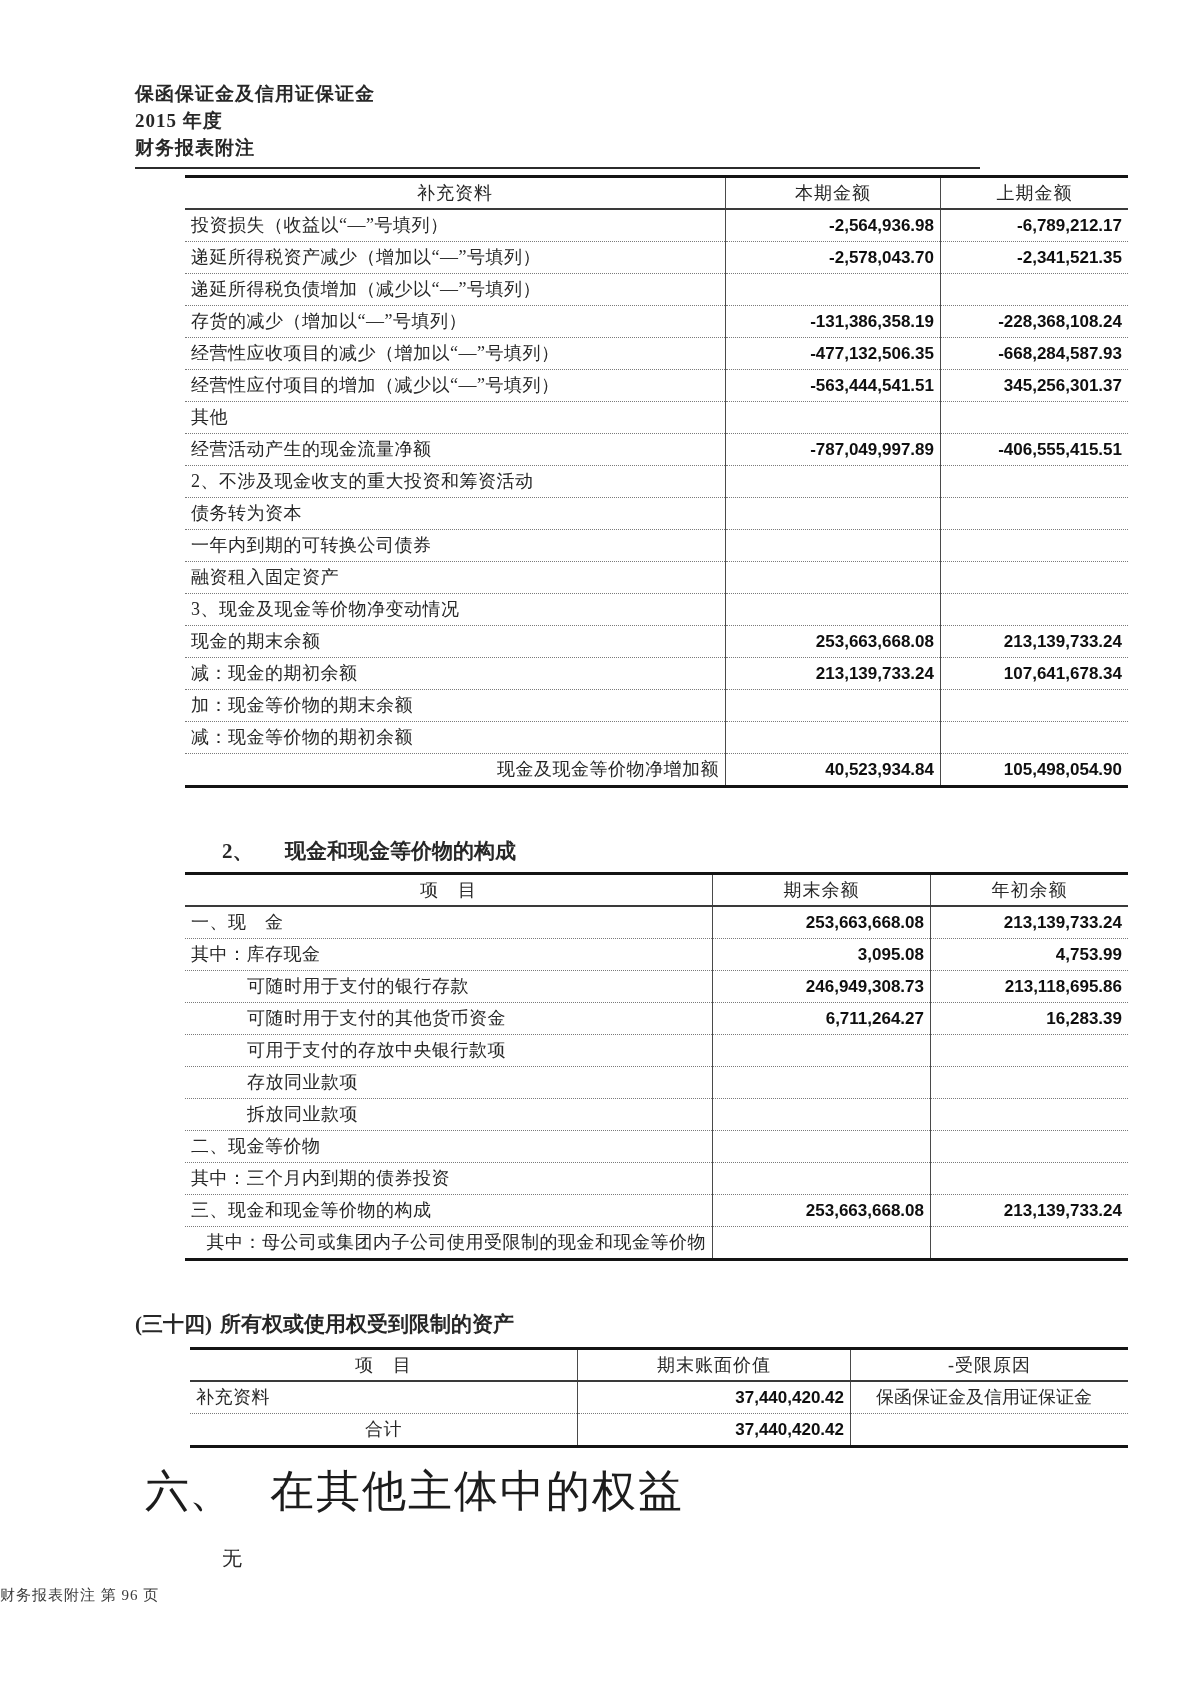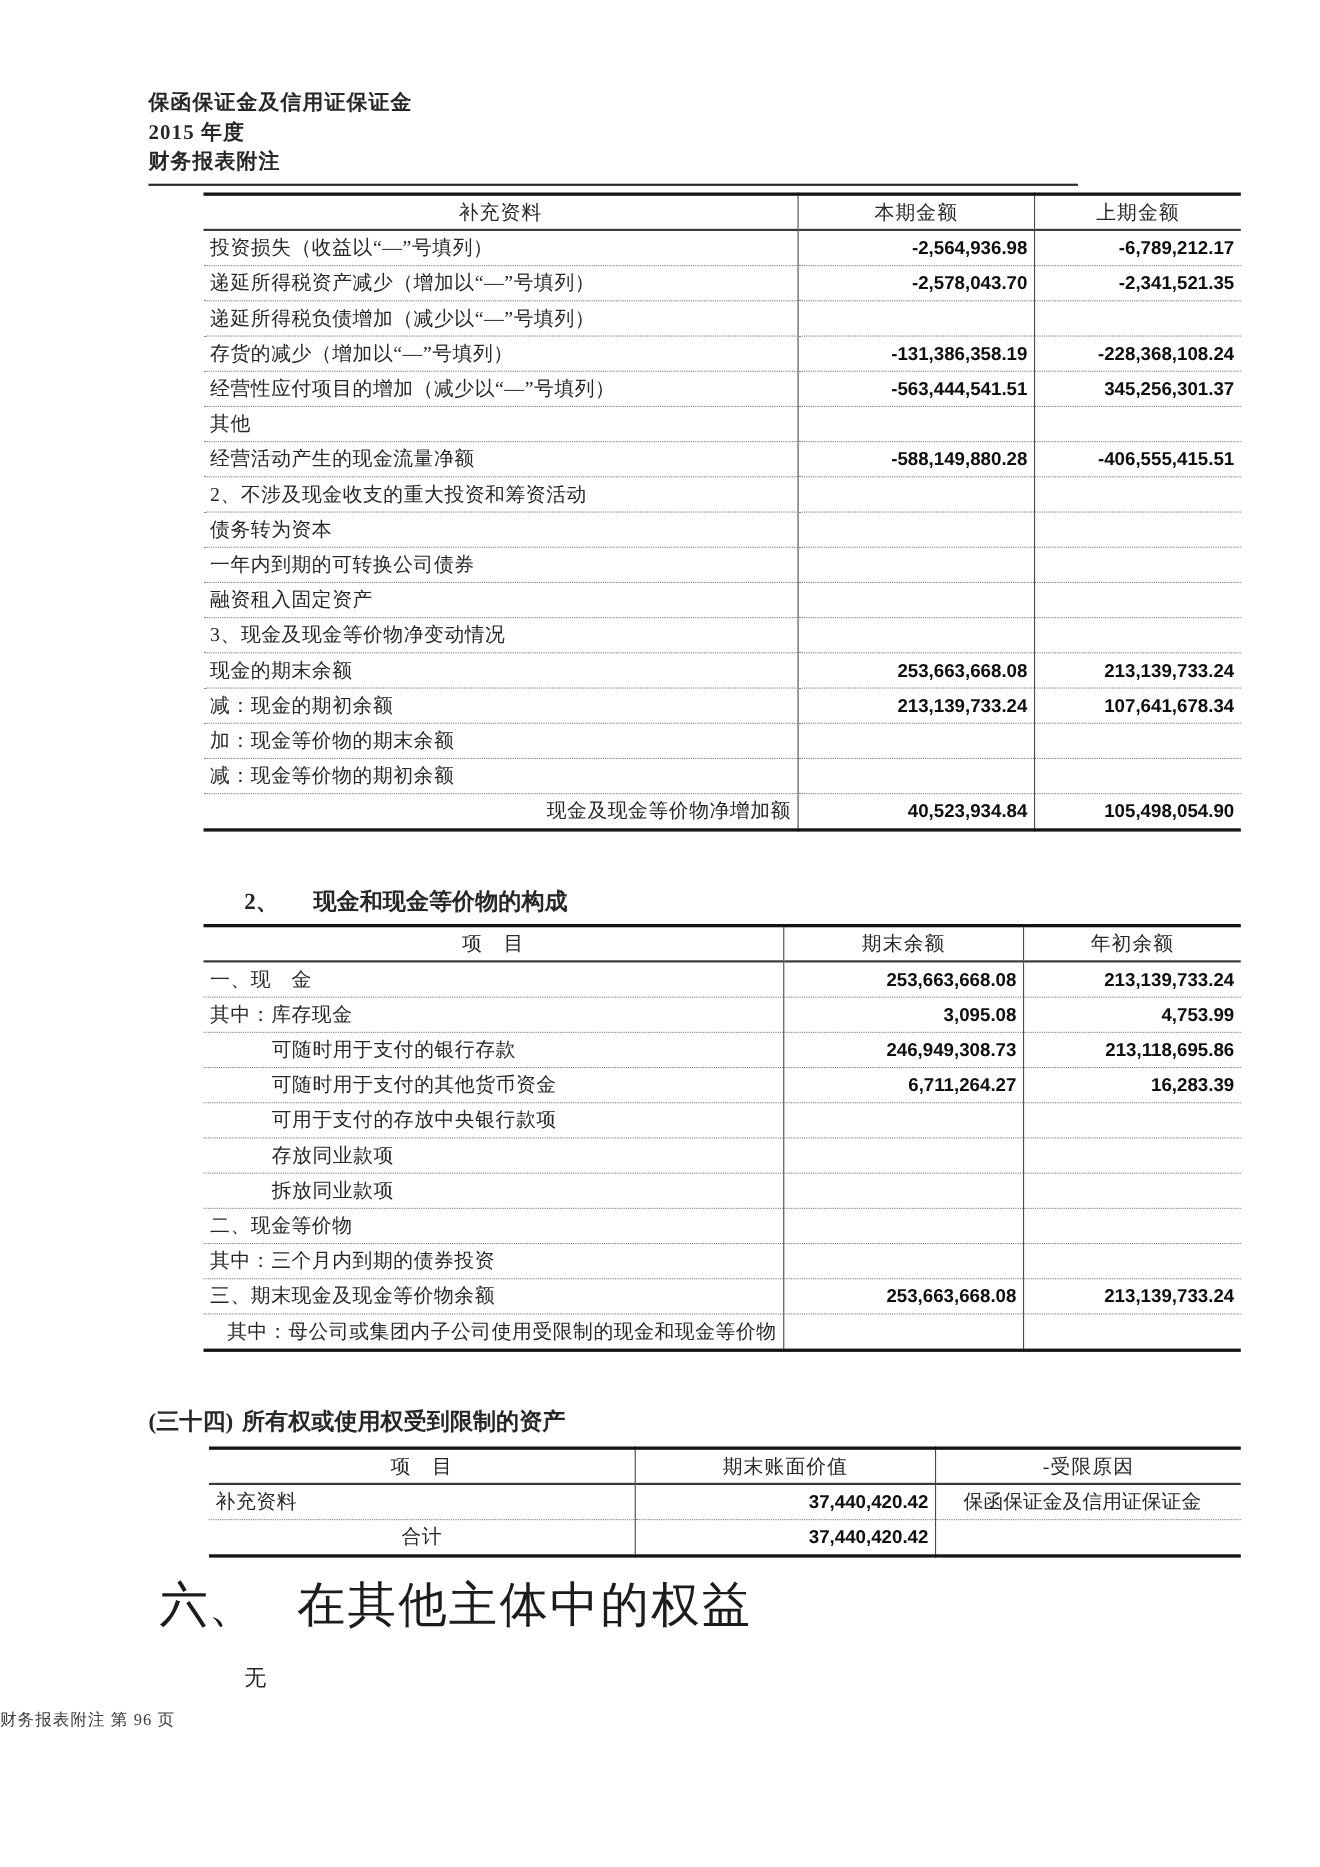--- a/index.html
+++ b/index.html
@@ -163,32 +163,37 @@
           <td class="lbl">递延所得税负债增加（减少以“—”号填列）</td>
           <td class="num"></td>
           <td class="num"></td>
         </tr>
         <tr>
           <td class="lbl">存货的减少（增加以“—”号填列）</td>
           <td class="num">-131,386,358.19</td>
           <td class="num">-228,368,108.24</td>
         </tr>
         <tr>
+          <td class="lbl">经营性应收项目的减少（增加以“—”号填列）</td>
+          <td class="num">-477,132,506.35</td>
+          <td class="num">-668,284,587.93</td>
+        </tr>
+        <tr>
           <td class="lbl">经营性应付项目的增加（减少以“—”号填列）</td>
           <td class="num">-563,444,541.51</td>
           <td class="num">345,256,301.37</td>
         </tr>
         <tr>
           <td class="lbl">其他</td>
           <td class="num"></td>
           <td class="num"></td>
         </tr>
         <tr>
           <td class="lbl">经营活动产生的现金流量净额</td>
-          <td class="num">-588,149,880.28</td>
+          <td class="num">-787,049,997.89</td>
           <td class="num">-406,555,415.51</td>
         </tr>
         <tr>
           <td class="lbl">2、不涉及现金收支的重大投资和筹资活动</td>
           <td class="num"></td>
           <td class="num"></td>
         </tr>
         <tr>
           <td class="lbl">债务转为资本</td>
           <td class="num"></td>
@@ -289,21 +294,21 @@
           <td class="lbl">二、现金等价物</td>
           <td class="num"></td>
           <td class="num"></td>
         </tr>
         <tr>
           <td class="lbl">其中：三个月内到期的债券投资</td>
           <td class="num"></td>
           <td class="num"></td>
         </tr>
         <tr>
-          <td class="lbl">三、期末现金及现金等价物余额</td>
+          <td class="lbl">三、现金和现金等价物的构成</td>
           <td class="num">253,663,668.08</td>
           <td class="num">213,139,733.24</td>
         </tr>
         <tr>
           <td class="lbl">其中：母公司或集团内子公司使用受限制的现金和现金等价物</td>
           <td class="num"></td>
           <td class="num"></td>
         </tr>
       </tbody>
     </table>

